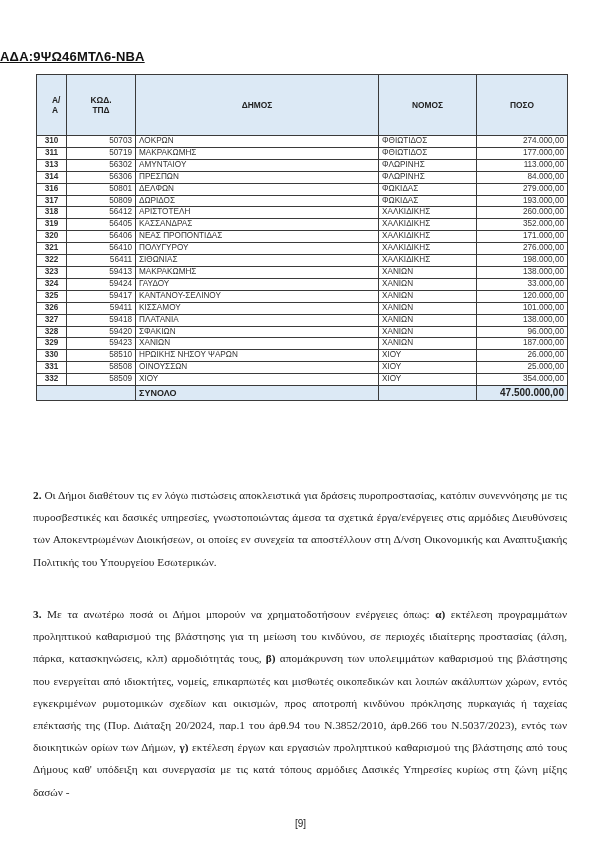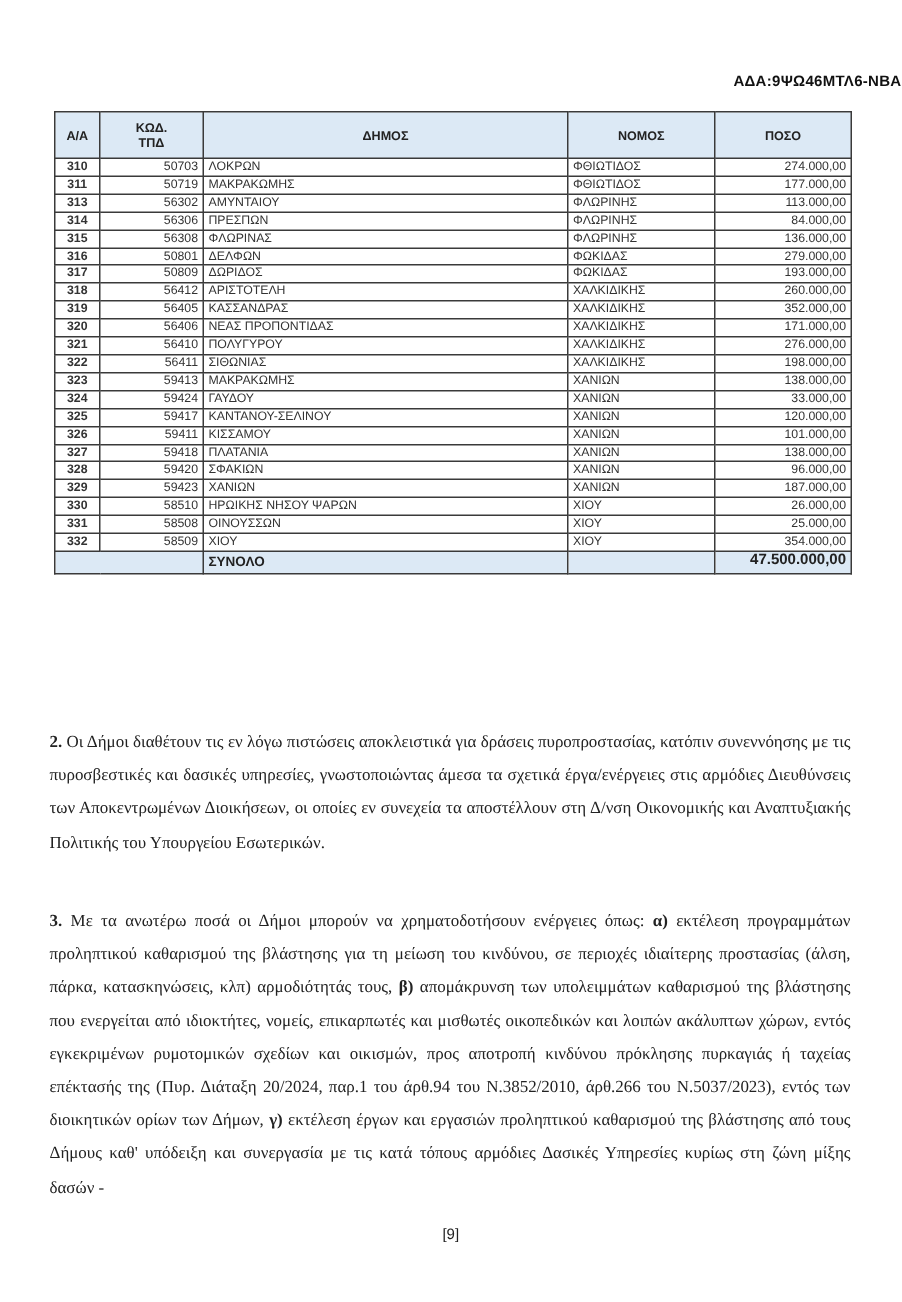--- a/index.html
+++ b/index.html
@@ -1,19 +1,19 @@
 <!DOCTYPE html>
 <html><head>
 <meta charset="utf-8">
 <style>
   html, body { margin: 0; padding: 0; background: #ffffff; }
   body { width: 601px; height: 868px; position: relative; overflow: hidden; font-family: "Liberation Sans", sans-serif; color: #1a1a1a; }
-  .ada { position: absolute; top: 49px; left: 0; width: 601px; text-align: right; font-weight: bold; font-size: 10px; letter-spacing: 0.2px; color: #111; }
+  .ada { position: absolute; top: 49px; left: 0; width: 601px; text-align: left; font-weight: bold; font-size: 13px; letter-spacing: 0.2px; color: #111; text-decoration: underline; }
   table.funds { position: absolute; top: 74px; left: 36px; width: 531px; border-collapse: collapse; table-layout: fixed; font-size: 8.2px; color: #333; }
-  table.funds th { background: #dce9f5; border: 1px solid #3a3a3a; font-weight: bold; font-size: 8.4px; color: #222; height: 30px; padding: 0; text-align: center; line-height: 10px; }
+  table.funds th { background: #dce9f5; border: 1px solid #3a3a3a; font-weight: bold; font-size: 8.4px; color: #222; height: 30px; padding: 15px; text-align: center; line-height: 10px; }
   table.funds td { border: 1px solid #3a3a3a; height: 10.9px; padding: 0 3px; line-height: 10.9px; white-space: nowrap; overflow: hidden; }
   td.aa { text-align: center; font-weight: bold; }
   td.code { text-align: right; }
   td.amount { text-align: right; }
   tr.total td { background: #dce9f5; font-weight: bold; height: 14px; font-size: 9px; color: #222; }
   tr.total td.total-amount { font-size: 10px; text-align: right; }
   .para { position: absolute; left: 33px; width: 534px; font-family: "Liberation Serif", serif; font-size: 11.3px; line-height: 22.2px; text-align: justify; color: #222; }
   .para b { font-weight: bold; }
   .p2 { top: 484px; }
   .p3 { top: 603px; }
@@ -64,27 +64,20 @@
         <td class="amount">113.000,00</td>
       </tr>
       <tr>
         <td class="aa">314</td>
         <td class="code">56306</td>
         <td class="muni">ΠΡΕΣΠΩΝ</td>
         <td class="pref">ΦΛΩΡΙΝΗΣ</td>
         <td class="amount">84.000,00</td>
       </tr>
       <tr>
-        <td class="aa">315</td>
-        <td class="code">56308</td>
-        <td class="muni">ΦΛΩΡΙΝΑΣ</td>
-        <td class="pref">ΦΛΩΡΙΝΗΣ</td>
-        <td class="amount">136.000,00</td>
-      </tr>
-      <tr>
         <td class="aa">316</td>
         <td class="code">50801</td>
         <td class="muni">ΔΕΛΦΩΝ</td>
         <td class="pref">ΦΩΚΙΔΑΣ</td>
         <td class="amount">279.000,00</td>
       </tr>
       <tr>
         <td class="aa">317</td>
         <td class="code">50809</td>
         <td class="muni">ΔΩΡΙΔΟΣ</td>

